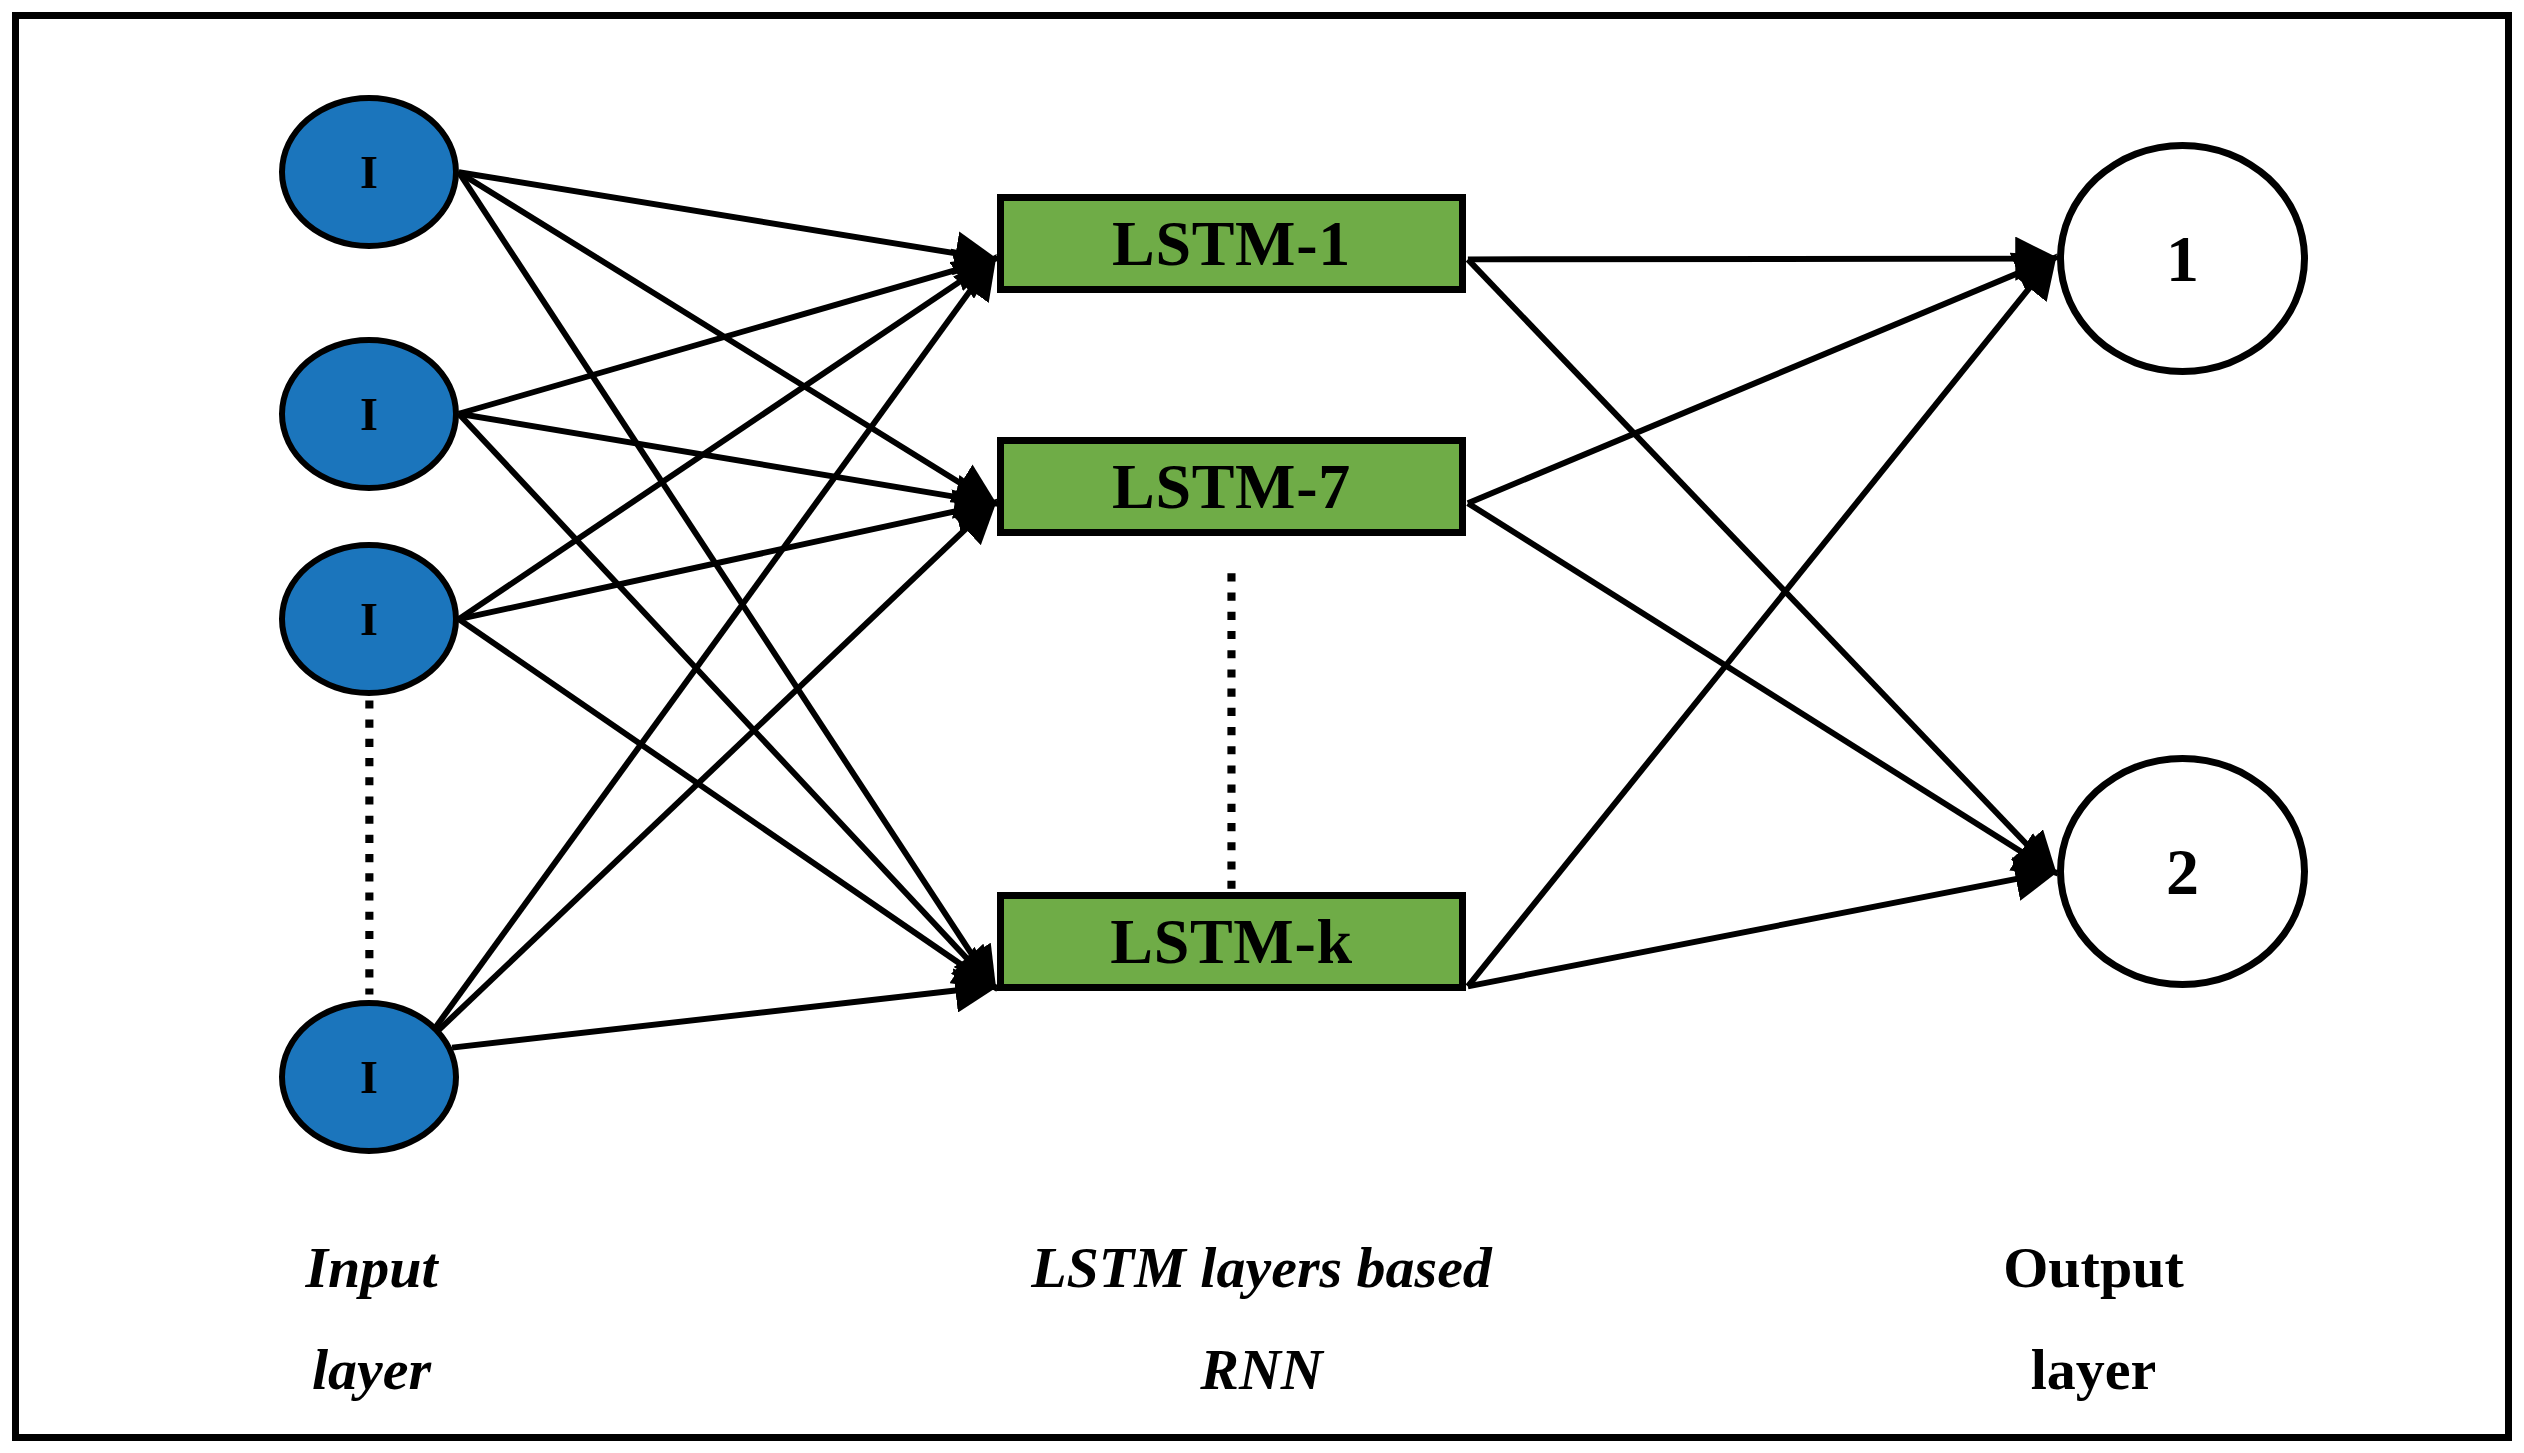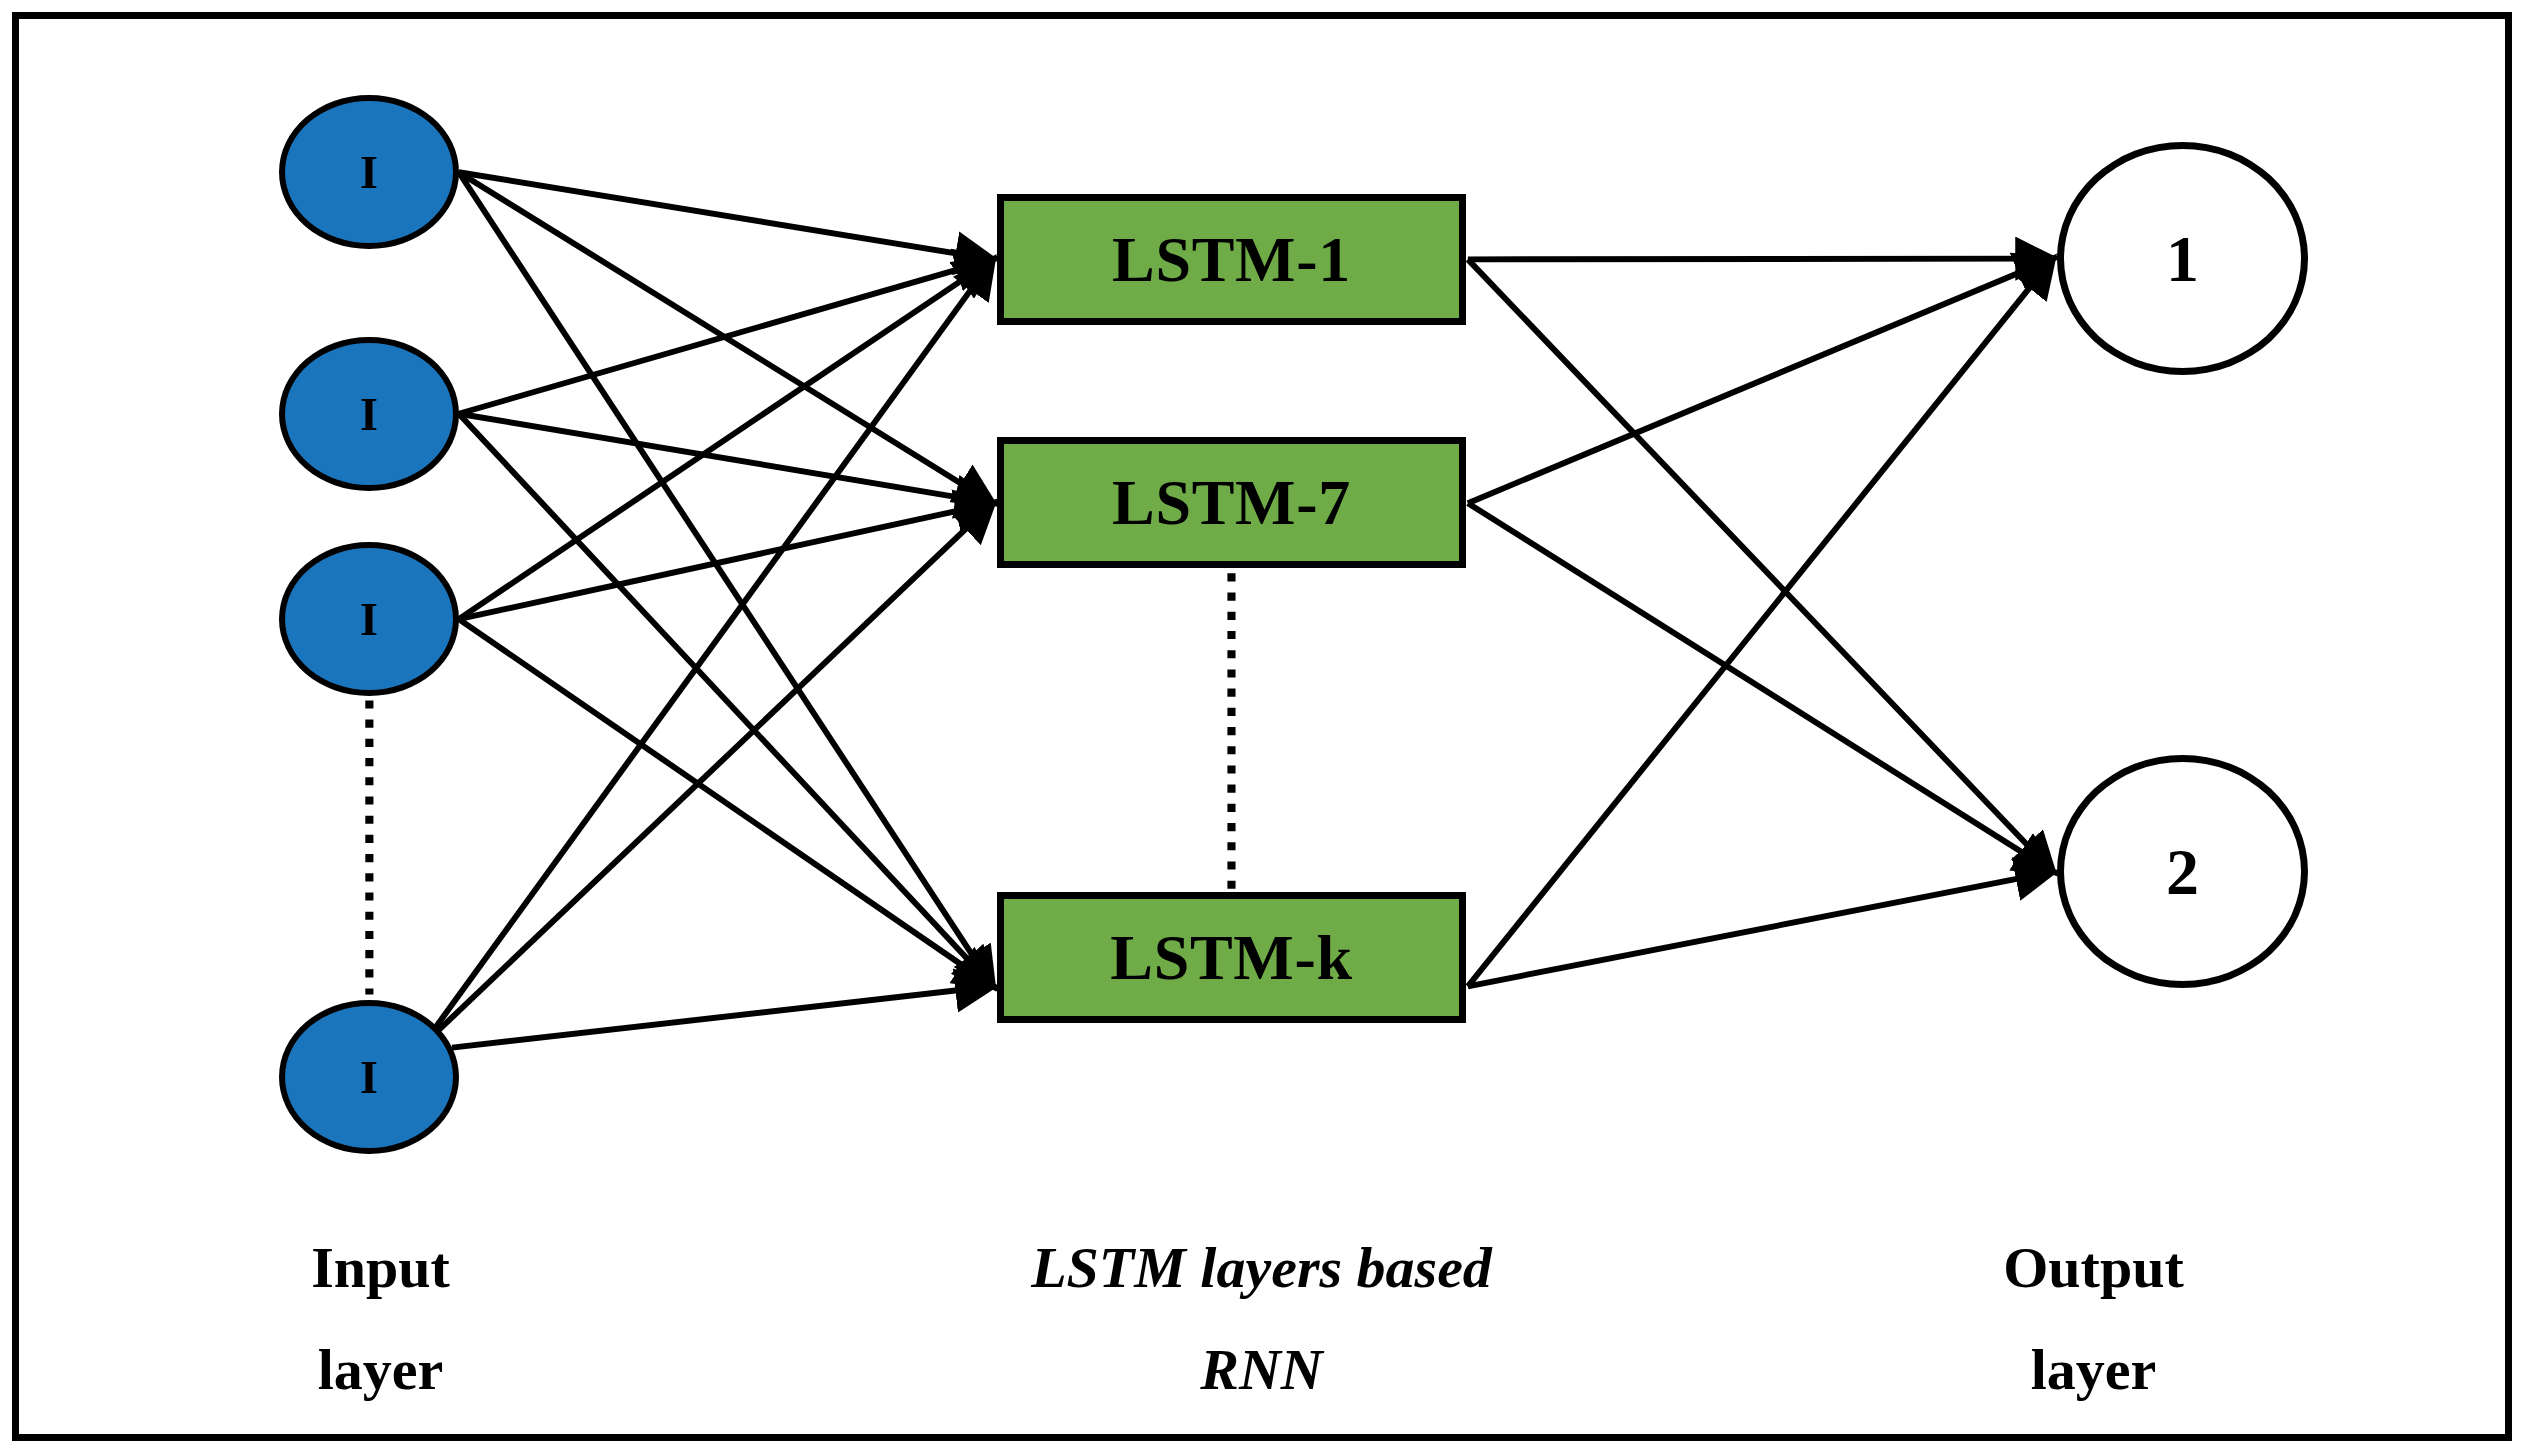--- a/index.html
+++ b/index.html
@@ -15,37 +15,37 @@
     border:7.4px solid #000;box-sizing:border-box;
   }
   .edges{position:absolute;left:0;top:0;width:2525px;height:1454px;}
   .node-input{
     position:absolute;width:180px;height:154px;
     background:#1B75BC;border:6.6px solid #000;border-radius:50%;
     box-sizing:border-box;display:flex;align-items:center;justify-content:center;
     font-weight:bold;font-size:46px;color:#000;
   }
   .node-lstm{
-    position:absolute;left:997px;width:469px;height:131px;
+    position:absolute;left:997px;width:469px;height:99px;
     background:#6FAC47;border:7.4px solid #000;
     box-sizing:border-box;display:flex;align-items:center;justify-content:center;
     font-weight:bold;font-size:64px;color:#000;letter-spacing:0.7px;
   }
   .node-output{
     position:absolute;left:2057px;width:251px;height:233px;
     background:#ffffff;border:7.4px solid #000;border-radius:50%;
     box-sizing:border-box;display:flex;align-items:center;justify-content:center;
     font-weight:bold;font-size:66px;color:#000;
   }
   .caption{
     position:absolute;top:1217px;width:739px;
     text-align:center;font-weight:bold;font-size:58px;color:#000;
   }
   .caption .ln{line-height:102px;}
-  #cap-input{left:11px;width:739px;}
+  #cap-input{left:2px;width:739px;font-style:italic;}
   #cap-lstm{left:892px;font-style:italic;}
   #cap-output{left:1724px;width:739px;}
 </style>
 </head>
 <body>
 
 <div class="canvas">
 
   <svg class="edges" viewBox="0 0 3418 1968" xmlns="http://www.w3.org/2000/svg">
     <defs>

